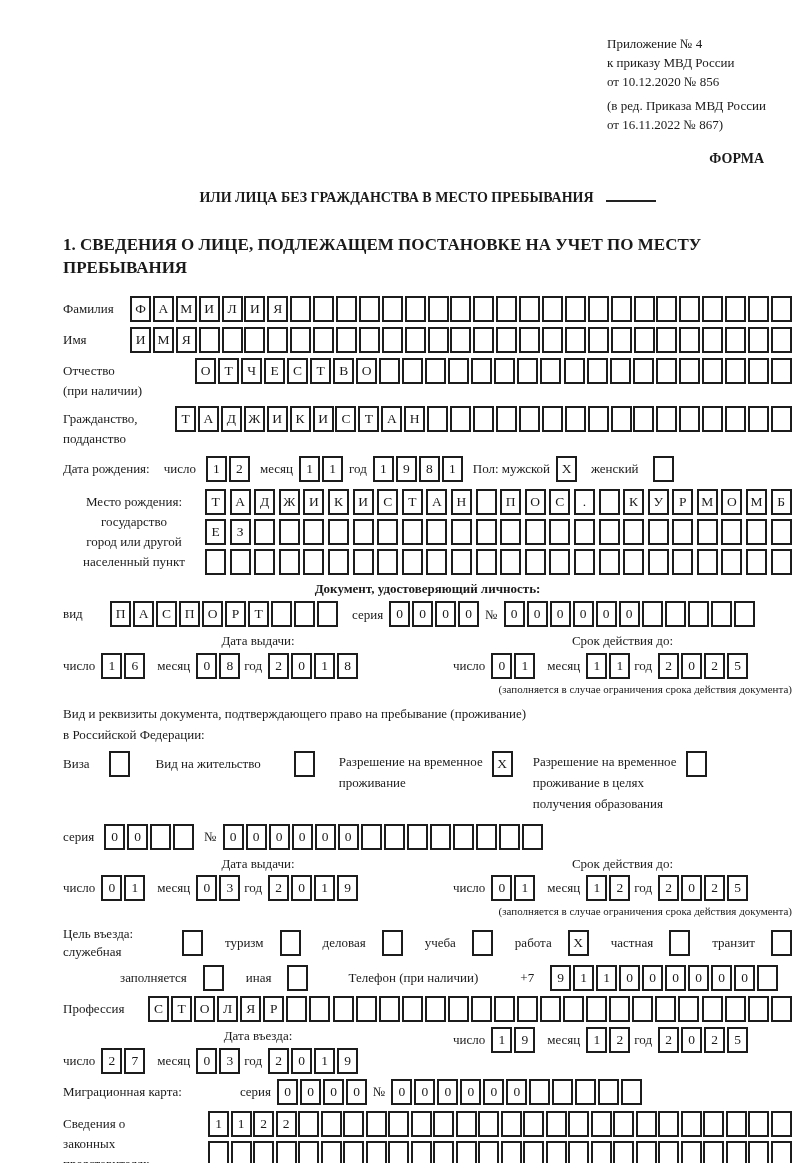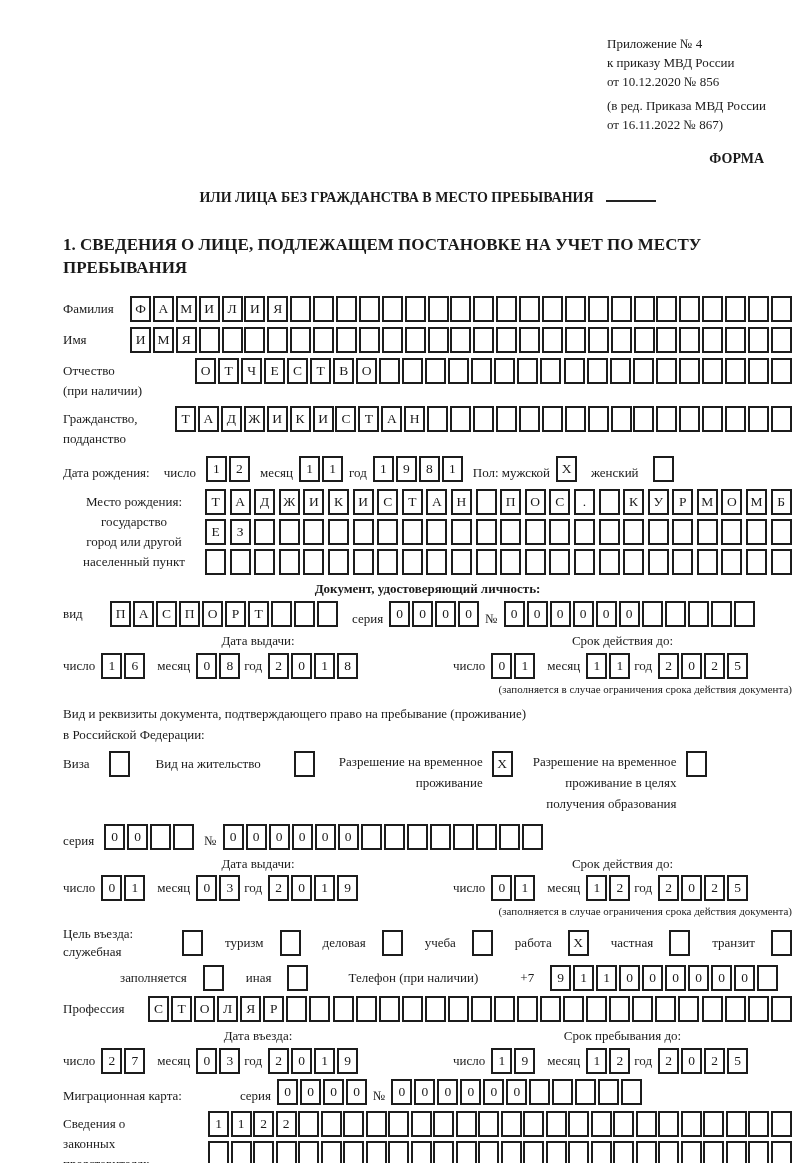--- a/index.html
+++ b/index.html
@@ -16,21 +16,21 @@
   .cell {
     flex:none; display:inline-flex; align-items:center; justify-content:center;
     width:21px; height:26px; border:2px solid #1c1c1c; background:#fff;
     font-size:13.5px; font-weight:400;
   }
   .boxes { display:flex; gap:2px; align-items:center; }
   .fill  { flex:1; justify-content:space-between; gap:0; }
   .stack { flex:1; display:flex; flex-direction:column; gap:4px; }
 
   .row { display:flex; align-items:flex-start; margin-bottom:5px; }
-  .vc  { align-items:flex-end; }
+  .vc  { align-items:center; }
   .lbl { line-height:26px; }
   .lbl2 { line-height:20px; padding-top:3px; }
   .lw1 { width:67px;  flex:none; }
   .lw2 { width:132px; flex:none; }
   .lw3 { width:112px; flex:none; }
   .lw4 { width:142px; flex:none; }
   .lw5 { width:47px;  flex:none; }
   .lw6 { width:85px;  flex:none; }
   .lw7 { width:145px; flex:none; }
 
@@ -51,21 +51,21 @@
   .date-row { display:flex; align-items:center; gap:4px; }
   .dlbl { margin-right:2px; }
   .gap8 { margin-left:8px; }
 
   .fineprint { font-size:11px; text-align:right; margin:1px 0 6px 0; }
   .para { line-height:21px; }
 
   .cbrow { display:flex; align-items:flex-start; margin:6px 0 10px 0; }
   .cbgrp { display:flex; align-items:center; gap:19px; }
   .cbm { display:flex; align-items:flex-start; gap:9px; }
-  .cbm-text { text-align:right; line-height:21px; }
+  .cbm-text { text-align:left; line-height:21px; }
   .ml10 { margin-left:10px; } .ml14 { margin-left:14px; } .ml6 { margin-left:6px; }
 
   .purpose { display:flex; align-items:center; gap:16px; margin-bottom:5px; flex-wrap:nowrap; }
   .purpose .sp { margin-left:6px; }
   .indent { padding-left:57px; }
 
   .mig-gap { margin-left:58px; }
 </style>
 </head>
 <body>
@@ -623,21 +623,20 @@
         <span class="dlbl">год</span>
         <div class="boxes">
             <div class="cell">2</div>
             <div class="cell">0</div>
             <div class="cell">1</div>
             <div class="cell">9</div>
           </div>
       </div>
     </div>
     <div class="col-r">
-      <div class="date-h">Срок пребывания до:</div>
       <div class="date-row">
         <span class="dlbl">число</span>
         <div class="boxes">
             <div class="cell">1</div>
             <div class="cell">9</div>
           </div>
         <span class="dlbl gap8">месяц</span>
         <div class="boxes">
             <div class="cell">1</div>
             <div class="cell">2</div>

